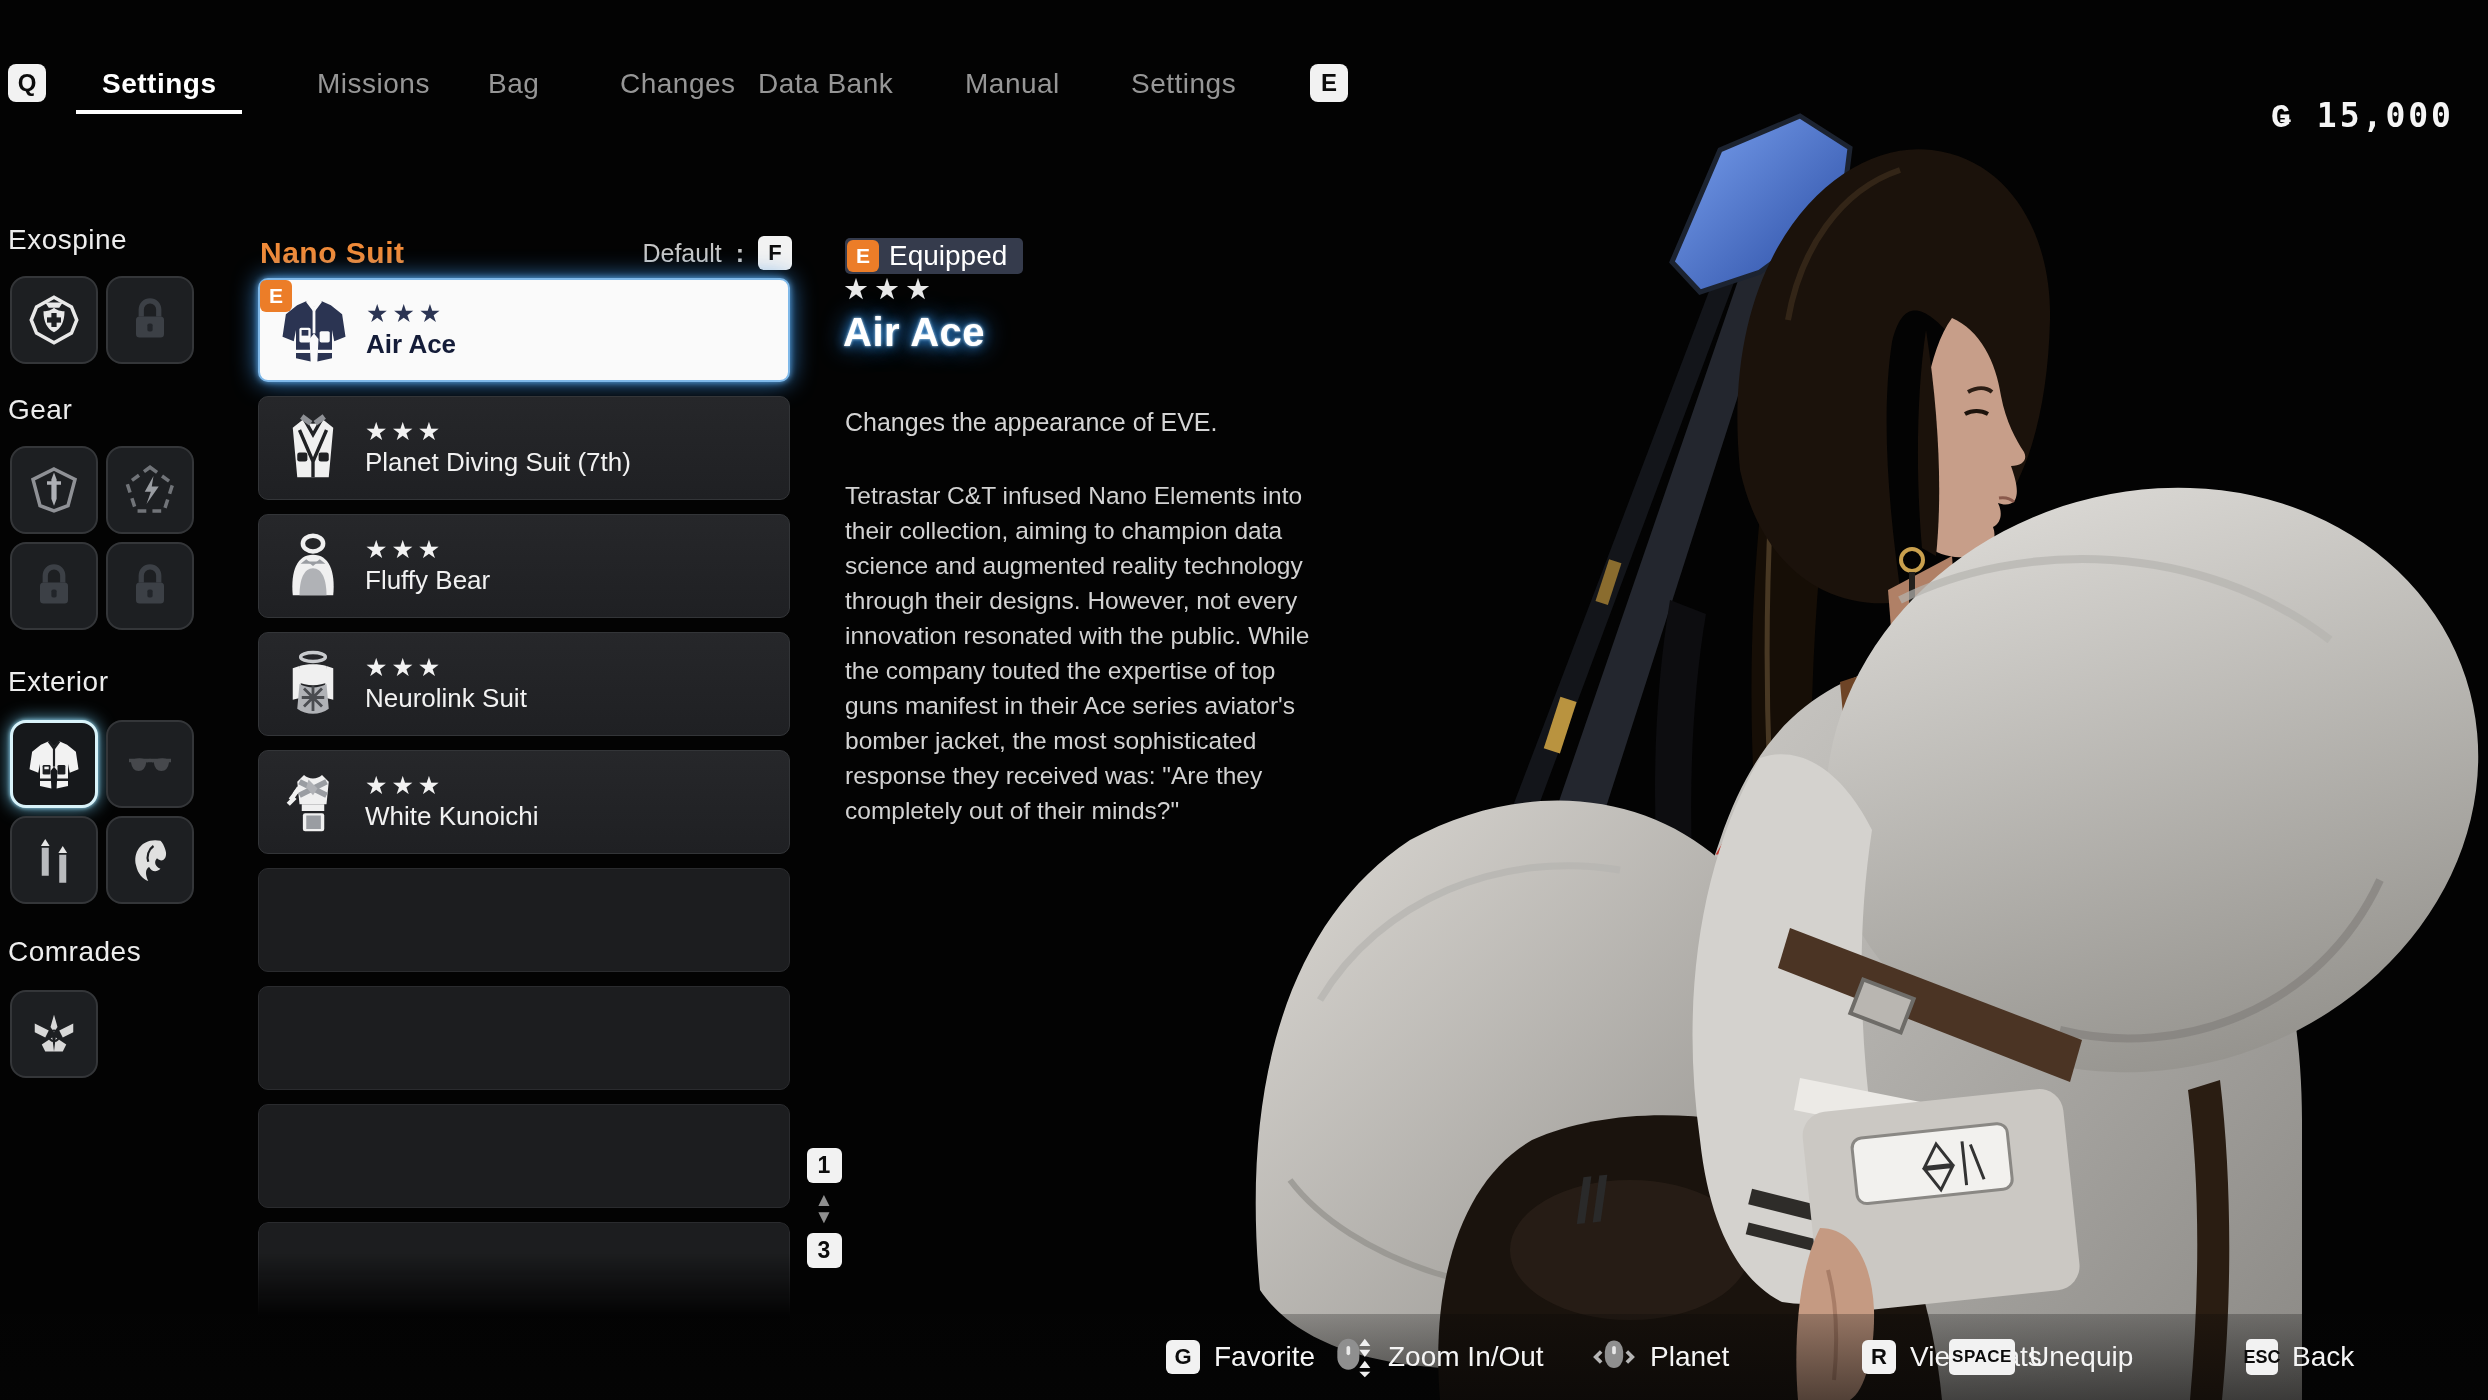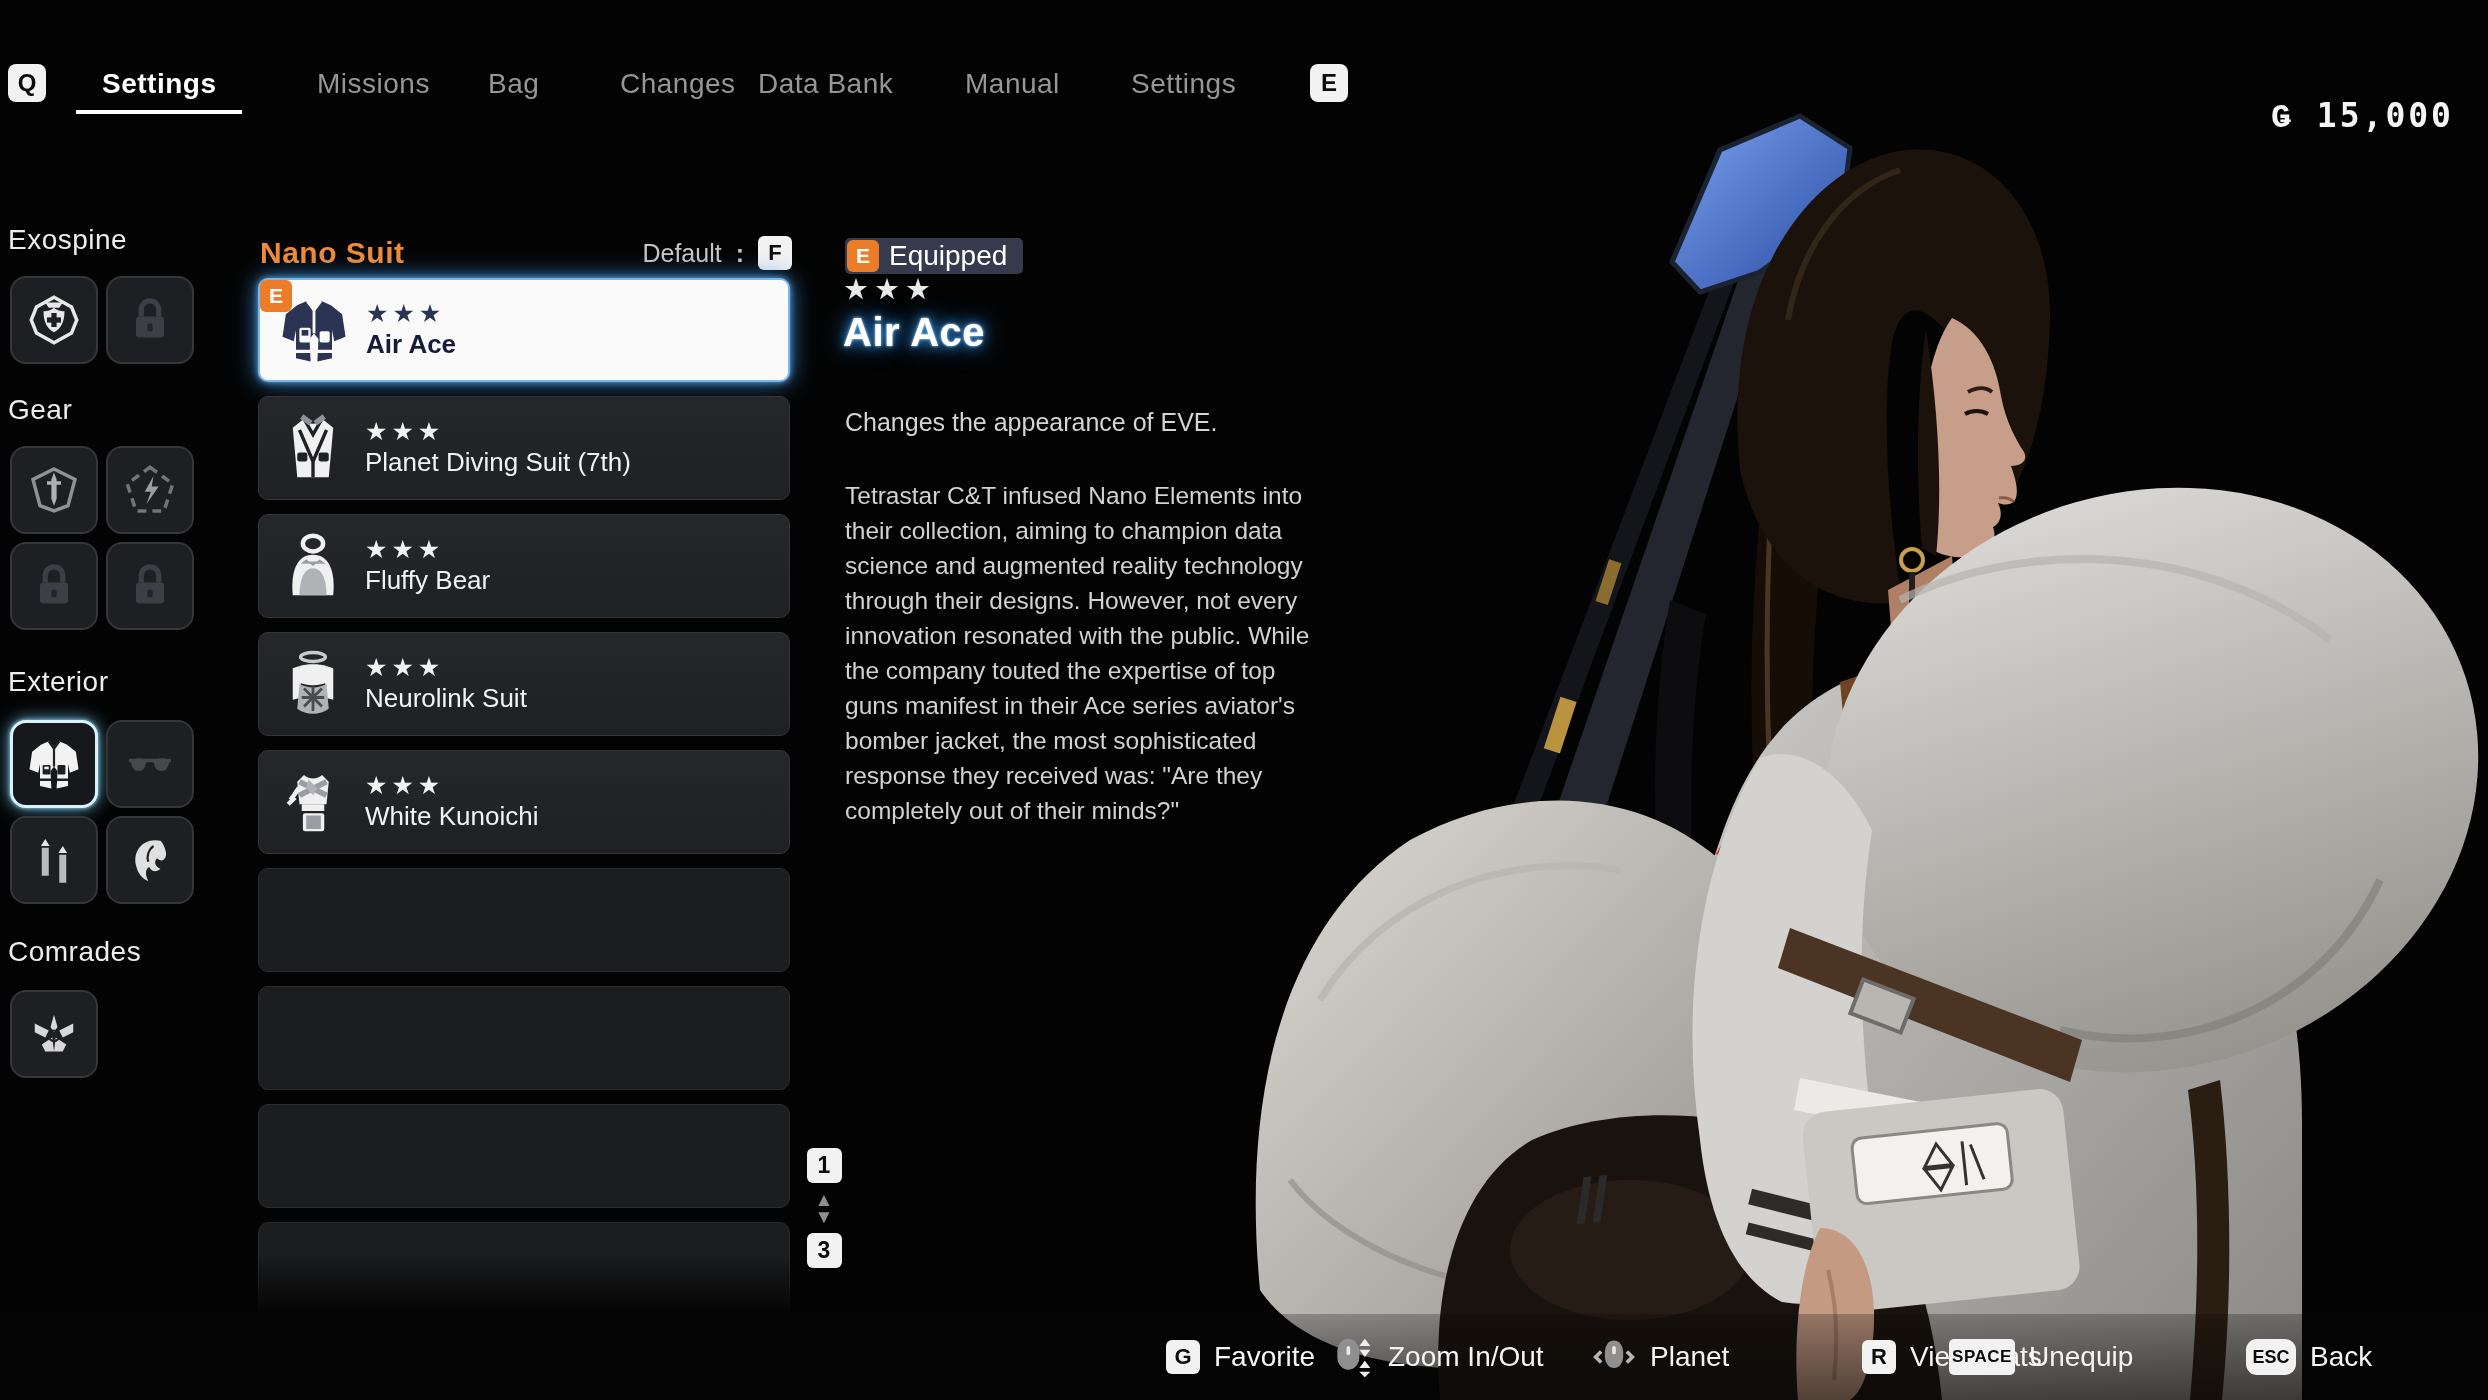--- a/index.html
+++ b/index.html
@@ -9,21 +9,21 @@
     -webkit-font-smoothing:antialiased;
   }
   
   .key{
     display:inline-flex;align-items:center;justify-content:center;
     width:38px;height:38px;border-radius:8px;background:#f2f2f2;color:#0b0b0b;
     font-weight:bold;font-size:24px;box-sizing:border-box;
   }
   .key--small{width:34px;height:34px;font-size:22px;border-radius:6px;}
   .key--space{width:66px;height:36px;font-size:17px;letter-spacing:.5px;border-radius:5px;}
-  .key--esc{width:50px;height:36px;font-size:18px;border-radius:11px;}
+  .key--esc{width:32px;height:36px;font-size:18px;border-radius:5px;}
   .key--orange{background:#ec7d28;color:#fff;width:32px;height:32px;font-size:21px;border-radius:6px;}
   
   .nav{position:absolute;left:0;top:0;width:100%;height:122px;}
   .nav .key{position:absolute;top:64px;}
   .nav-item{
     position:absolute;top:68px;font-size:28px;color:#969696;letter-spacing:.5px;white-space:nowrap;
   }
   .nav-item.active{color:#ffffff;font-weight:bold;}
   .nav-item.active::after{
     content:"";position:absolute;left:-26px;right:-26px;bottom:-14px;height:4px;background:#fff;

